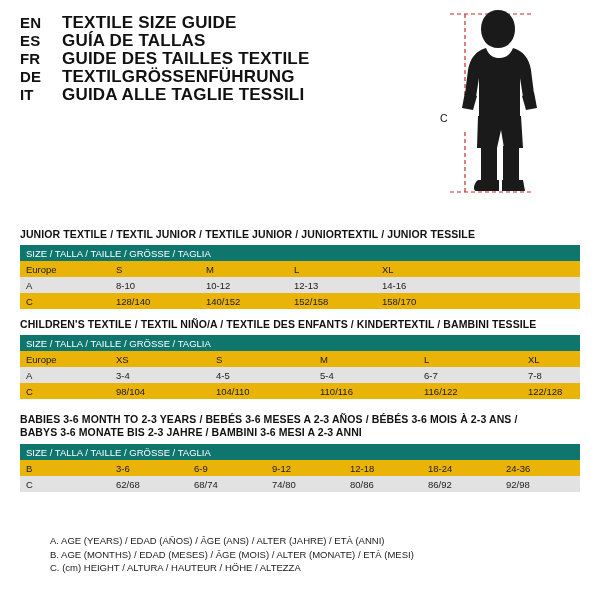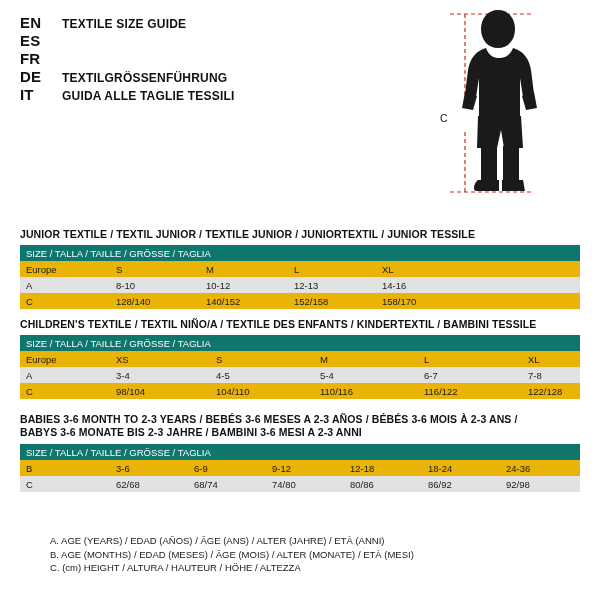--- a/index.html
+++ b/index.html
@@ -33,21 +33,21 @@
     height: 18px;
   }
   .hlang {
     width: 42px;
     font-size: 15px;
     font-weight: bold;
     letter-spacing: .2px;
     color: #111;
   }
   .htitle {
-    font-size: 12px;
+    font-size: 17px;
     font-weight: bold;
     letter-spacing: .2px;
     color: #111;
   }
 
   
   .figure {
     position: absolute;
     right: 20px;
     top: 8px;
@@ -115,23 +115,25 @@
 
 <div class="page">
 
   <div class="header">
     <div class="hrow">
       <span class="hlang">EN</span>
       <span class="htitle">TEXTILE SIZE GUIDE</span>
     </div>
     <div class="hrow">
       <span class="hlang">ES</span>
+      <span class="htitle">GUÍA DE TALLAS</span>
     </div>
     <div class="hrow">
       <span class="hlang">FR</span>
+      <span class="htitle">GUIDE DES TAILLES TEXTILE</span>
     </div>
     <div class="hrow">
       <span class="hlang">DE</span>
       <span class="htitle">TEXTILGRÖSSENFÜHRUNG</span>
     </div>
     <div class="hrow">
       <span class="hlang">IT</span>
       <span class="htitle">GUIDA ALLE TAGLIE TESSILI</span>
     </div>
   </div>

